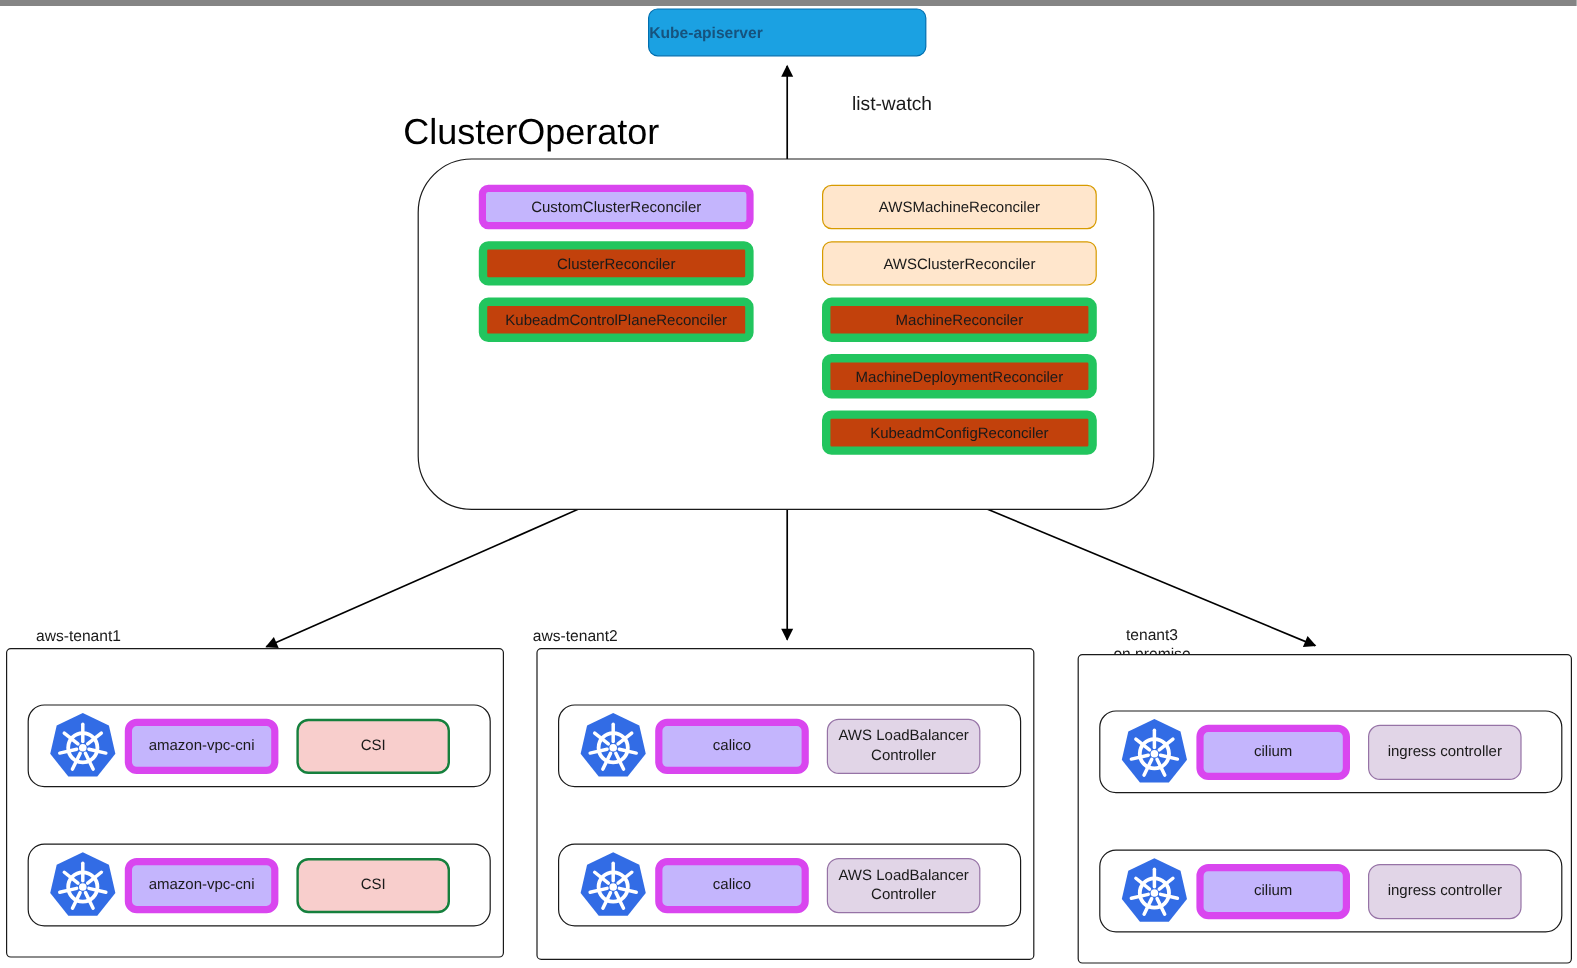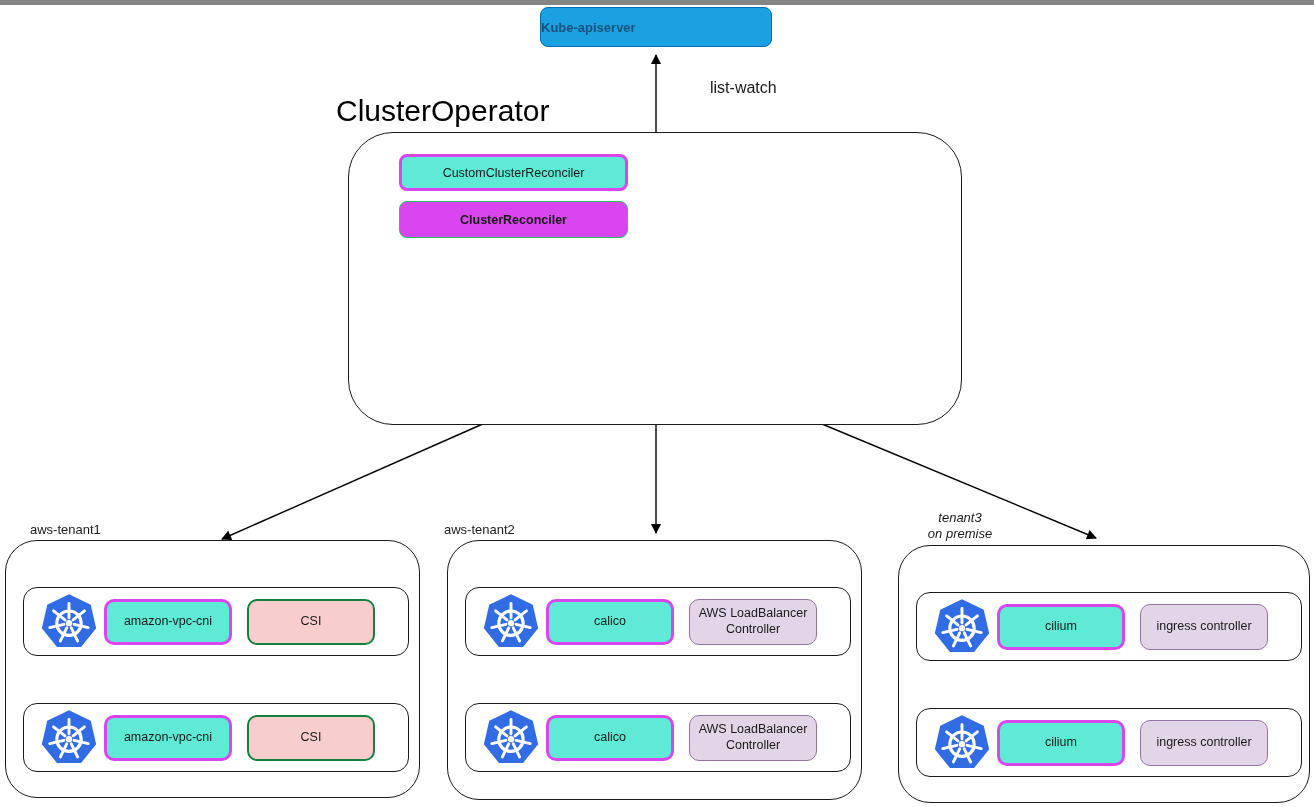--- a/index.html
+++ b/index.html
@@ -29,35 +29,35 @@
   }
   .op-col{position:absolute;top:21px;display:flex;flex-direction:column;gap:10px;}
   .op-col.left{left:50px;}
   .op-col.right{left:336px;}
   .rec-box{
     width:229px;height:37px;box-sizing:border-box;border-radius:8px;
     display:flex;align-items:center;justify-content:center;font-size:12.5px;
   }
 
   
-  .green {background:#5eead4;border:3px solid #d946ef;}
-  .blue  {background:#d946ef;border:1px solid #22c55e;font-weight:bold;}
+  .green {background:#c4b5fd;border:6px solid #d946ef;}
+  .blue  {background:#c2410c;border:7px solid #22c55e;}
   .orange{background:#ffe6cc;border:1px solid #d79b00;}
   .red   {background:#f8cecc;border:2px solid #15803d;}
   .purple{background:#e1d5e7;border:1px solid #9673a6;}
 
   
-  .tenant{position:absolute;box-sizing:border-box;background:#fff;border:1.4px solid #1a1a1a;border-radius:32px;}
+  .tenant{position:absolute;box-sizing:border-box;background:#fff;border:1.4px solid #1a1a1a;border-radius:4px;}
   #tenant1{left:5px;  top:540px;width:415px;height:258px;}
   #tenant2{left:447px;top:540px;width:415px;height:260px;}
   #tenant3{left:898px;top:545px;width:412px;height:258px;padding-left:19px;}
   .tenant-label{position:absolute;font-size:13px;color:#1a1a1a;line-height:1.25;}
   #tenant1-label{left:30px;top:522px;}
   #tenant2-label{left:444px;top:522px;}
-  #tenant3-label{left:905px;top:510px;width:110px;text-align:center;font-style:italic;}
+  #tenant3-label{left:905px;top:521px;width:110px;text-align:center;}
 
   .trow{
     position:absolute;left:17px;width:386px;height:69px;box-sizing:border-box;
     background:#fff;border:1.4px solid #1a1a1a;border-radius:14px;
     display:flex;align-items:center;
   }
   .trow.r1{top:46px;}
   .trow.r2{top:162px;}
   .k8s-logo{width:58px;height:58px;margin-left:16px;flex:0 0 auto;}
   .comp{
@@ -110,20 +110,28 @@
 <div class="api-node">
   <span>Kube-apiserver</span>
 </div>
 <div class="edge-label">list-watch</div>
 
 <div class="op-title">ClusterOperator</div>
 <div class="op-box">
   <div class="op-col left">
     <div class="rec-box green">CustomClusterReconciler</div>
     <div class="rec-box blue">ClusterReconciler</div>
+    <div class="rec-box blue">KubeadmControlPlaneReconciler</div>
+  </div>
+  <div class="op-col right">
+    <div class="rec-box orange">AWSMachineReconciler</div>
+    <div class="rec-box orange">AWSClusterReconciler</div>
+    <div class="rec-box blue">MachineReconciler</div>
+    <div class="rec-box blue">MachineDeploymentReconciler</div>
+    <div class="rec-box blue">KubeadmConfigReconciler</div>
   </div>
 </div>
 
 <div class="tenant-label" id="tenant1-label">aws-tenant1</div>
 <div class="tenant-label" id="tenant2-label">aws-tenant2</div>
 <div class="tenant-label" id="tenant3-label">
   <div>tenant3</div>
   <div>on premise</div>
 </div>
 

